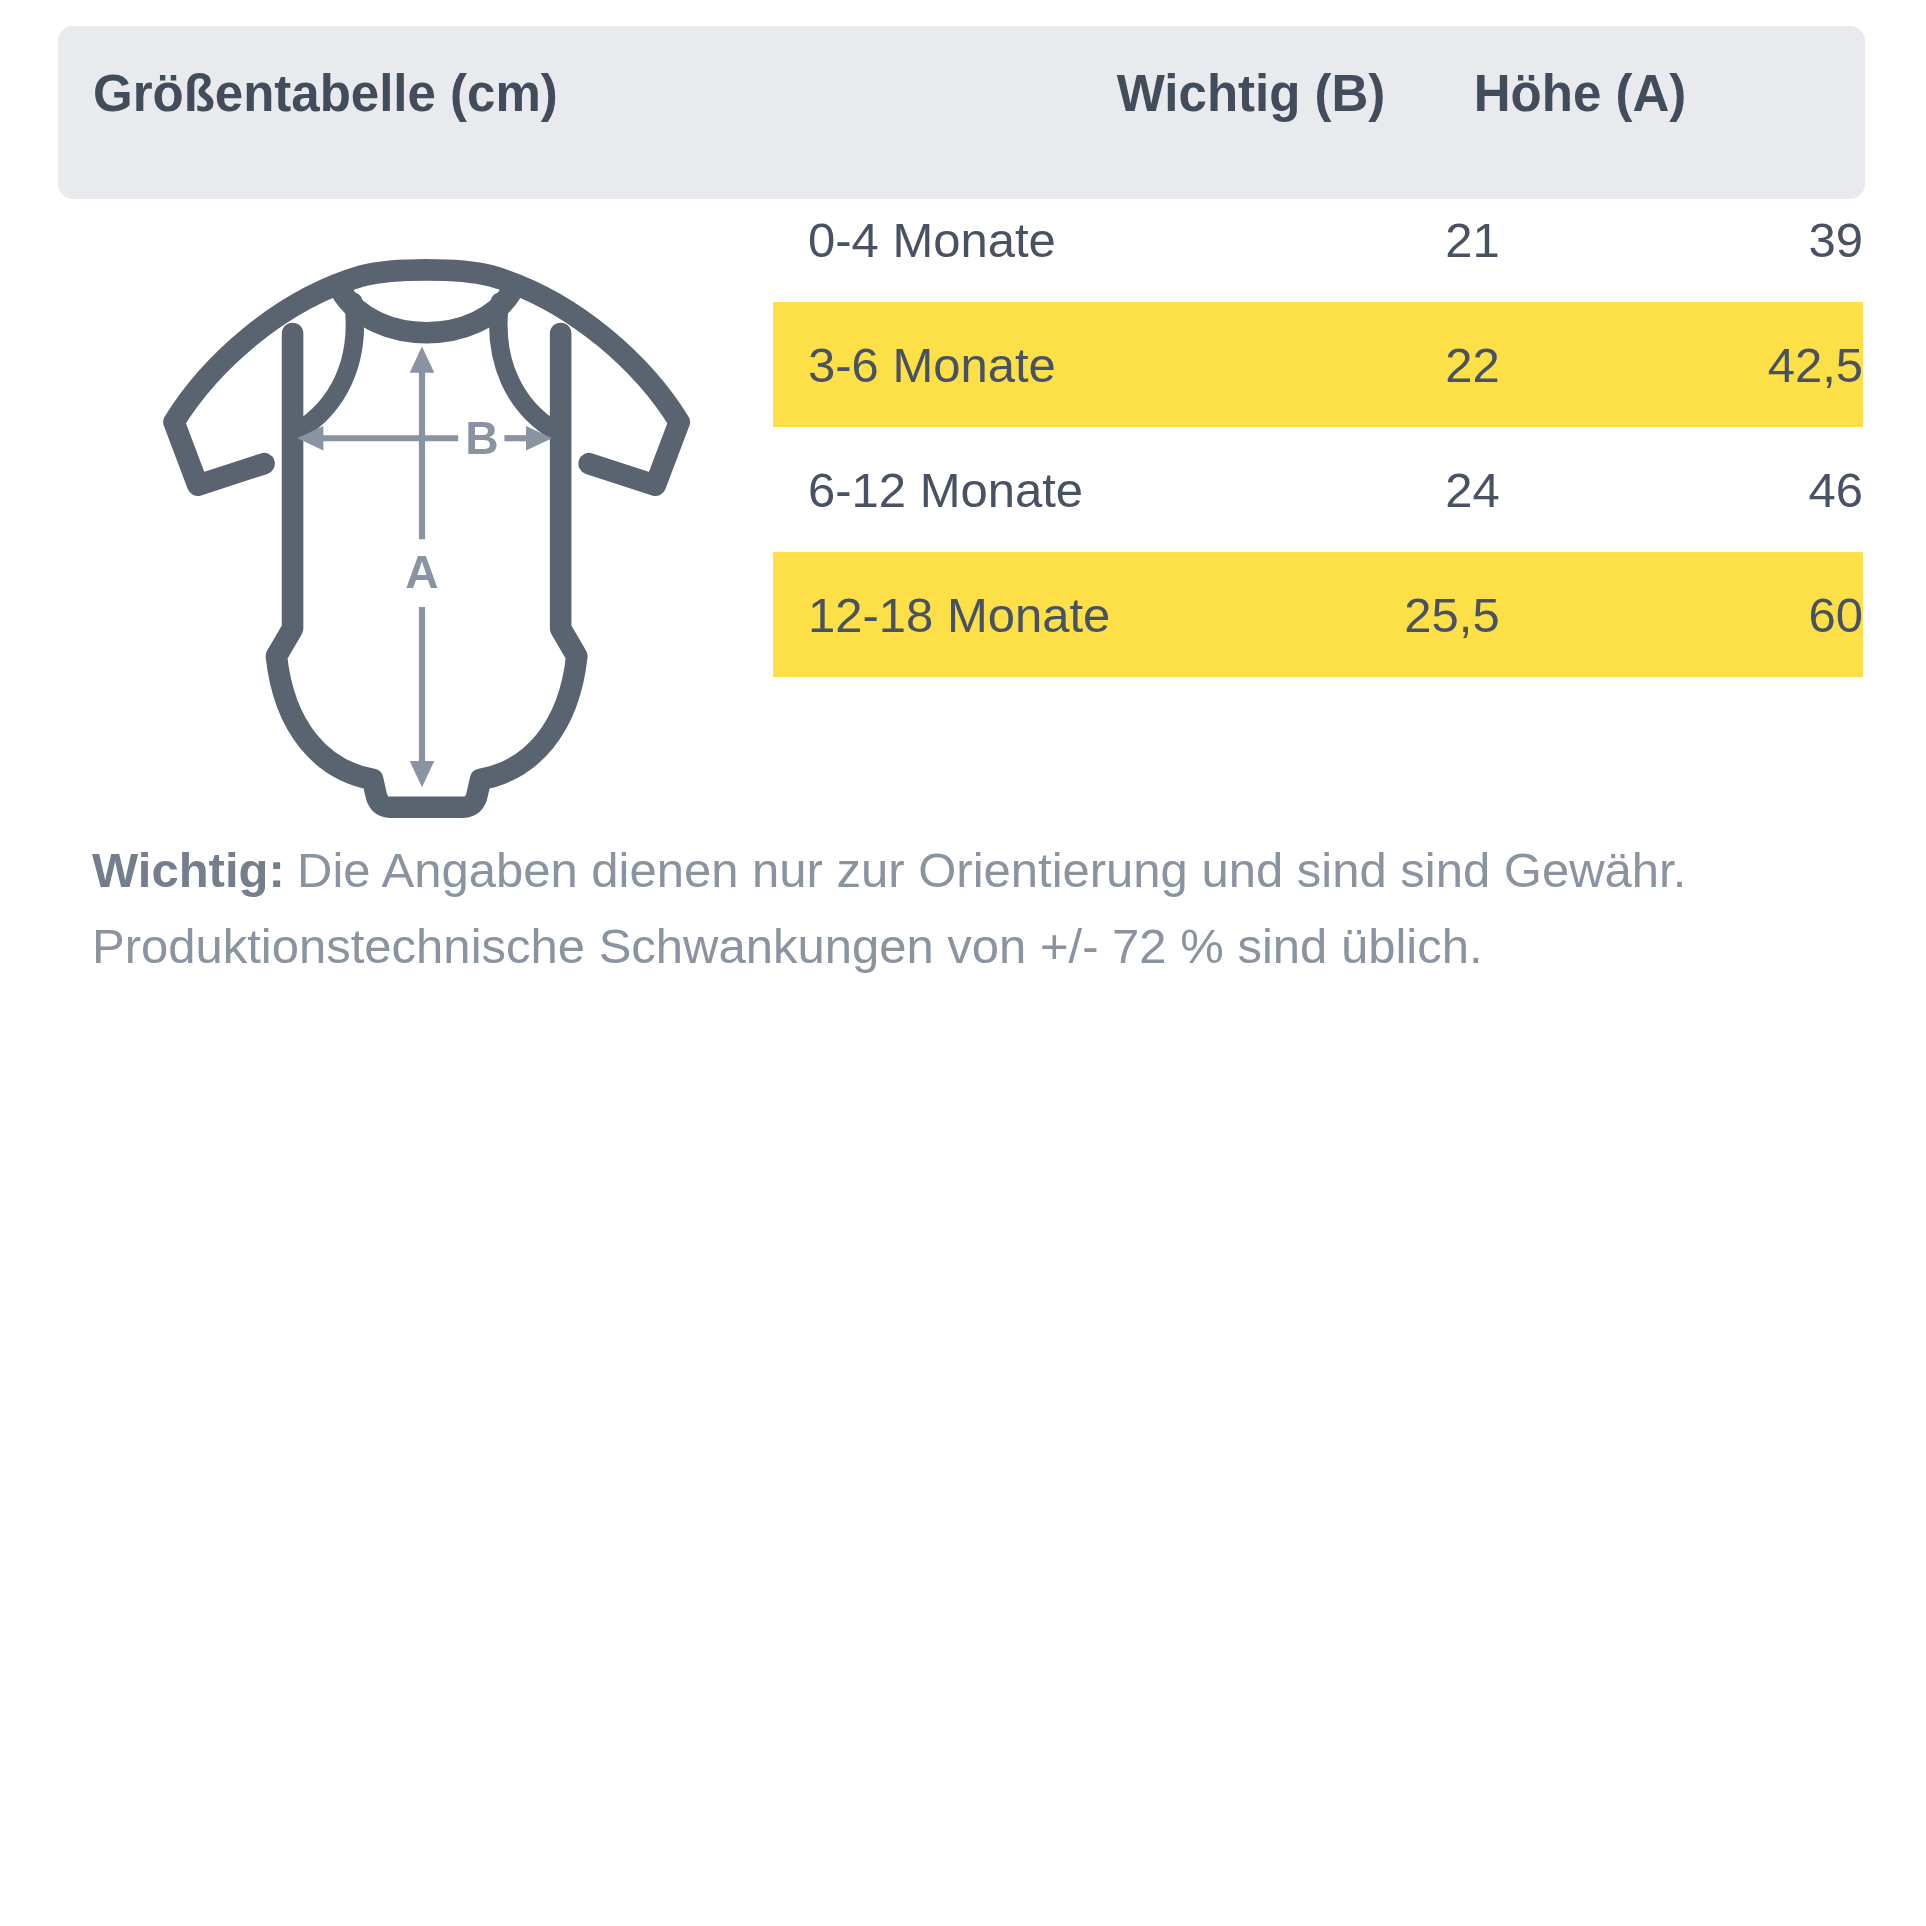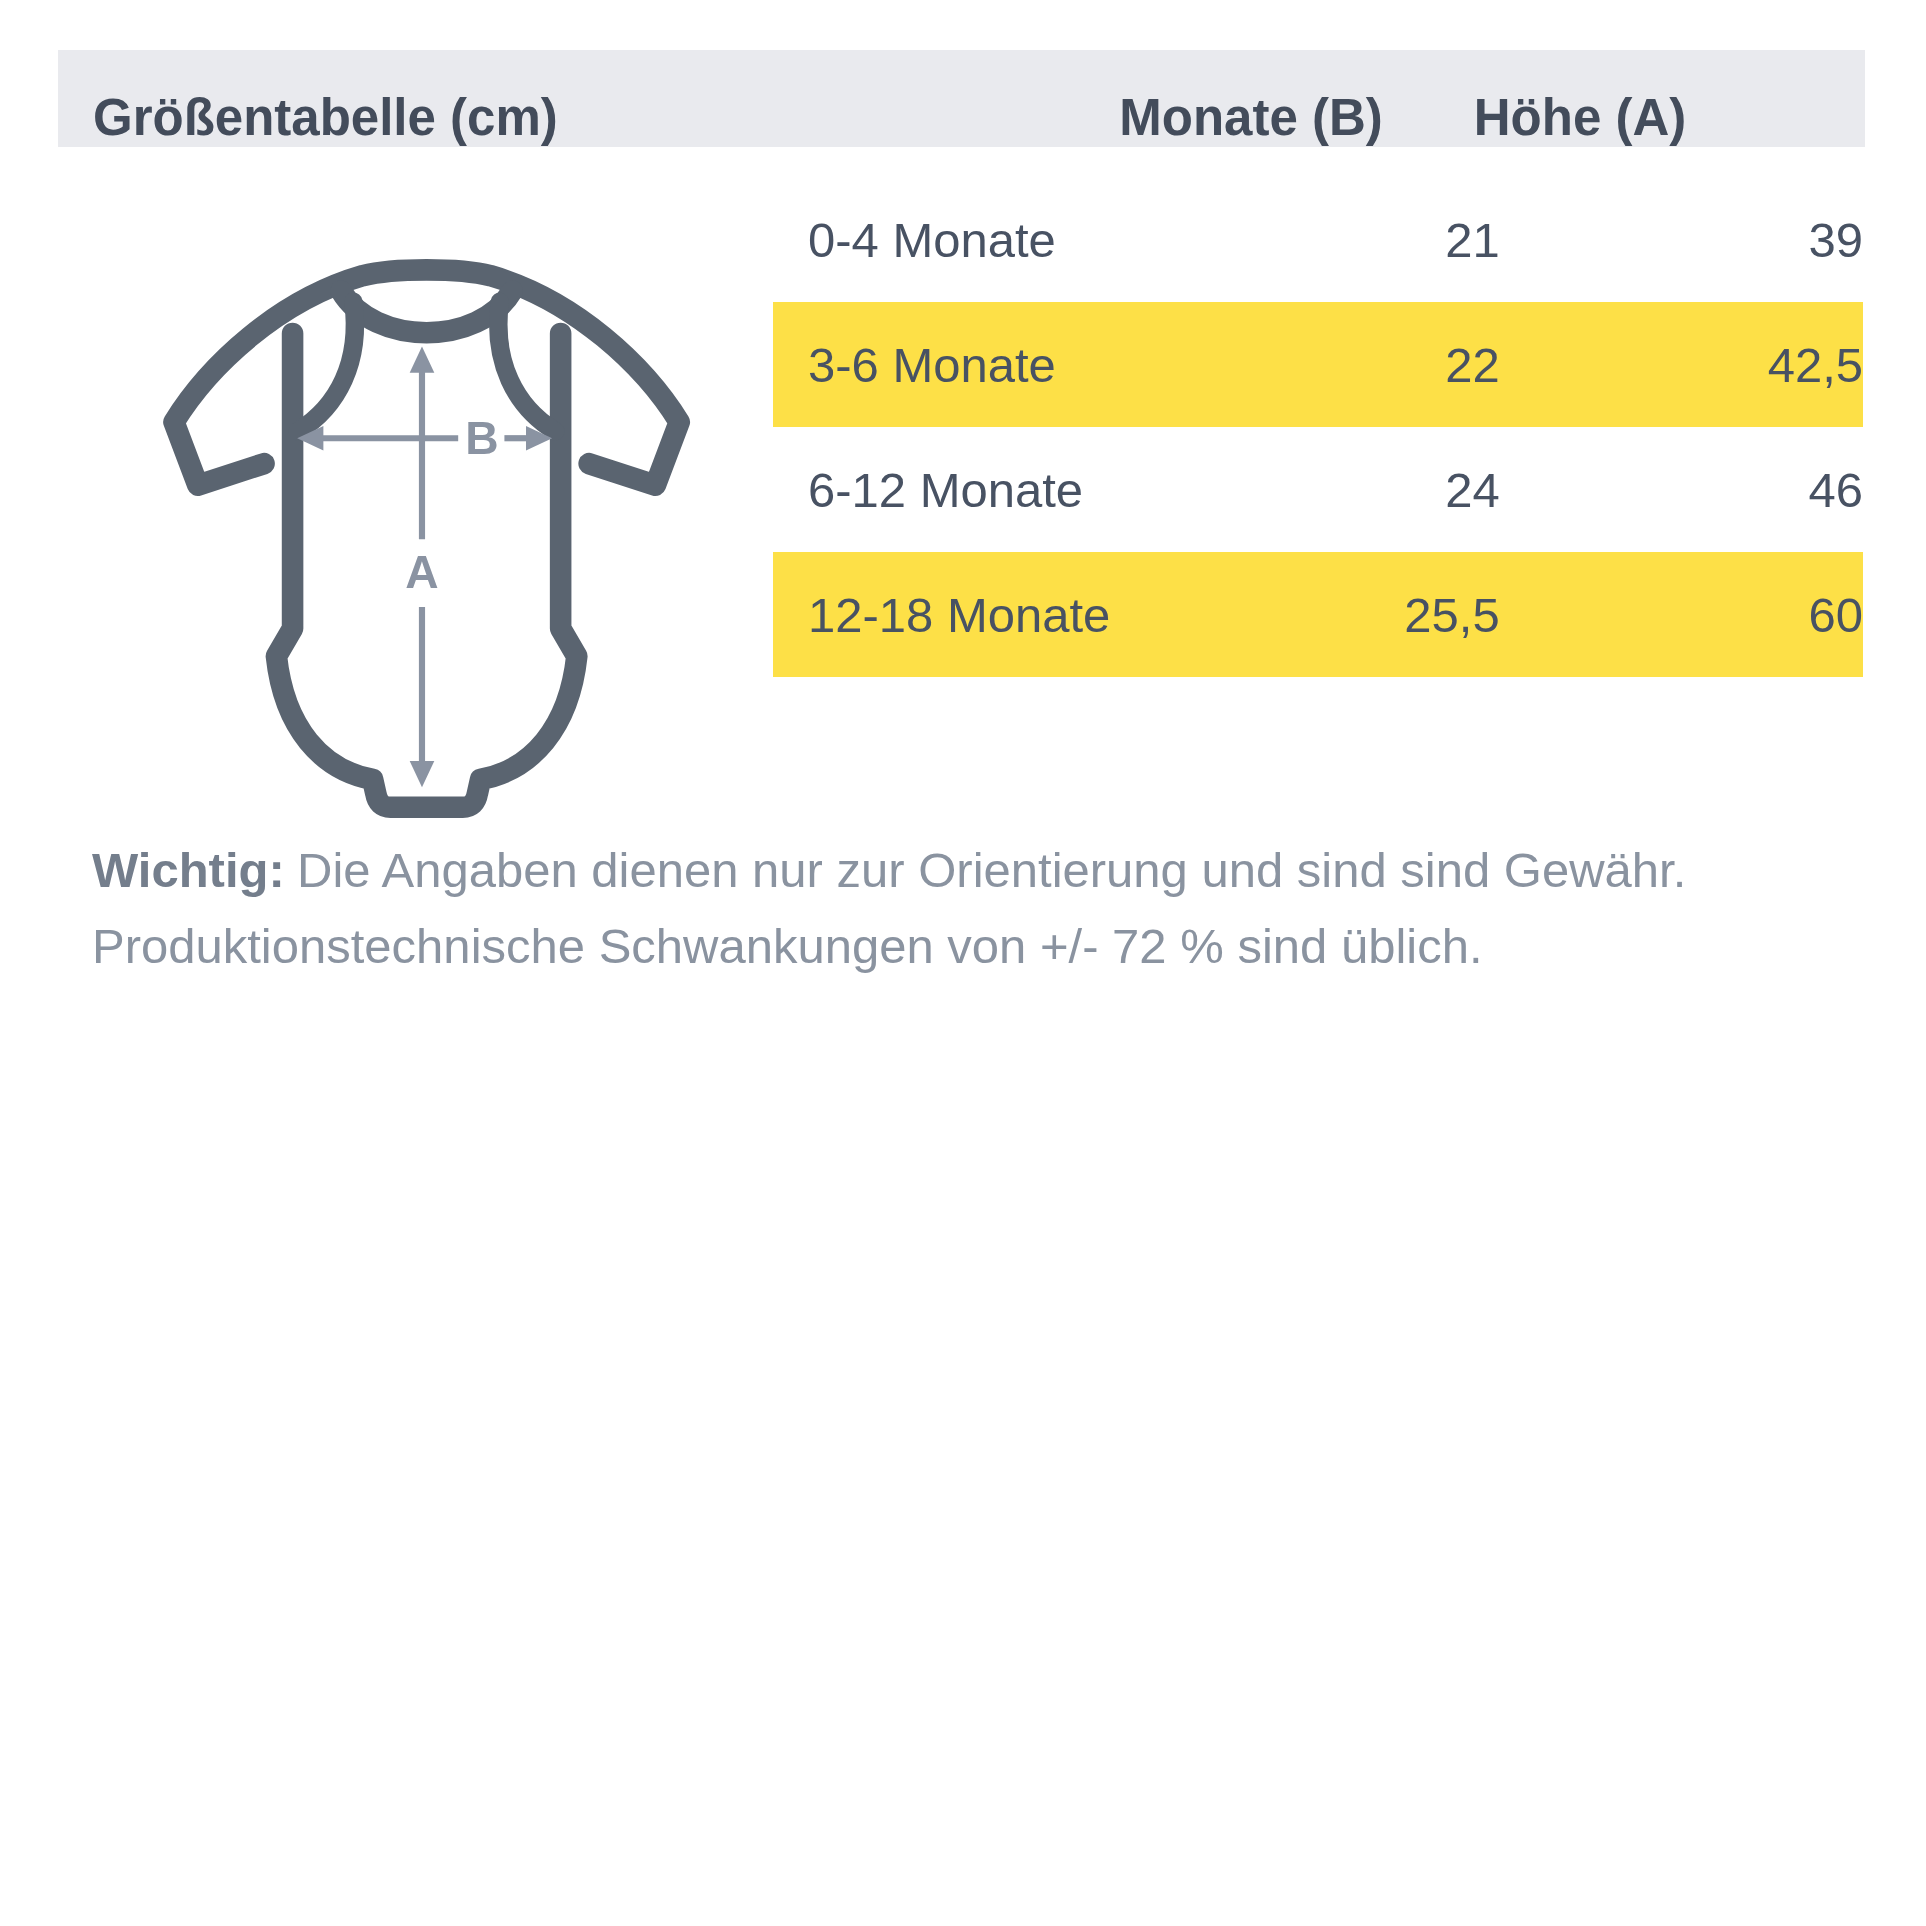--- a/index.html
+++ b/index.html
@@ -1,22 +1,23 @@
 <!DOCTYPE html>
 <html style="font-size:12.3px"><head>
 <meta charset="utf-8">
 <style>
   html,body{margin:0;padding:0;}
   body{
     width:1926px;height:1926px;background:#ffffff;position:relative;
     font-family:"Liberation Sans", sans-serif;color:#485263;overflow:hidden;
   }
   .header-band{
-    position:absolute;left:58px;top:50px;width:1807px;height:97px;
+    position:absolute;left:58px;top:26px;width:1807px;height:173px;
     background:#e9eaee;
+    border-radius:15px;
   }
   .chart-title{
     position:absolute;left:35px;top:0;height:135px;display:flex;align-items:center;
     font-size:51px;font-weight:bold;color:#434c5b;white-space:nowrap;
   }
   .col-header{
     position:absolute;top:0;height:135px;display:flex;align-items:center;
     transform:translateX(-50%);font-size:51px;font-weight:bold;color:#434c5b;white-space:nowrap;
   }
   .col-header.breite{left:1193px;}
@@ -34,21 +35,21 @@
     position:absolute;left:92px;top:832px;width:1765px;
     font-size:49px;line-height:76px;color:#8a93a0;
   }
   .note .lead{font-weight:bold;color:#747e8c;margin-right:12.3px;}
 </style>
 </head>
 <body>
 
 <div class="header-band">
   <div class="chart-title">Größentabelle (cm)</div>
-  <div class="col-header breite">Monate (B)</div>
+  <div class="col-header breite">Wichtig (B)</div>
   <div class="col-header hoehe">Höhe (A)</div>
 </div>
 
 <svg class="diagram" width="586" height="597" viewBox="0 0 760 775" aria-hidden="true">
   <g fill="none" stroke="#5a6470" stroke-width="28" stroke-linecap="round" stroke-linejoin="round">
 
     <path d="M 162 302 L 76 330 L 45 248 C 90 175 180 90 290 58 C 330 48 416 48 456 58 C 566 90 656 175 701 248 L 670 330 L 584 302"></path>
 
     <path d="M 199 133 L 199 516 L 178 552 C 188 645 237 700 303 712 L 307 730 Q 310 748 326 748 L 420 748 Q 436 748 439 730 L 443 712 C 509 700 558 645 568 552 L 547 516 L 547 133"></path>
 

